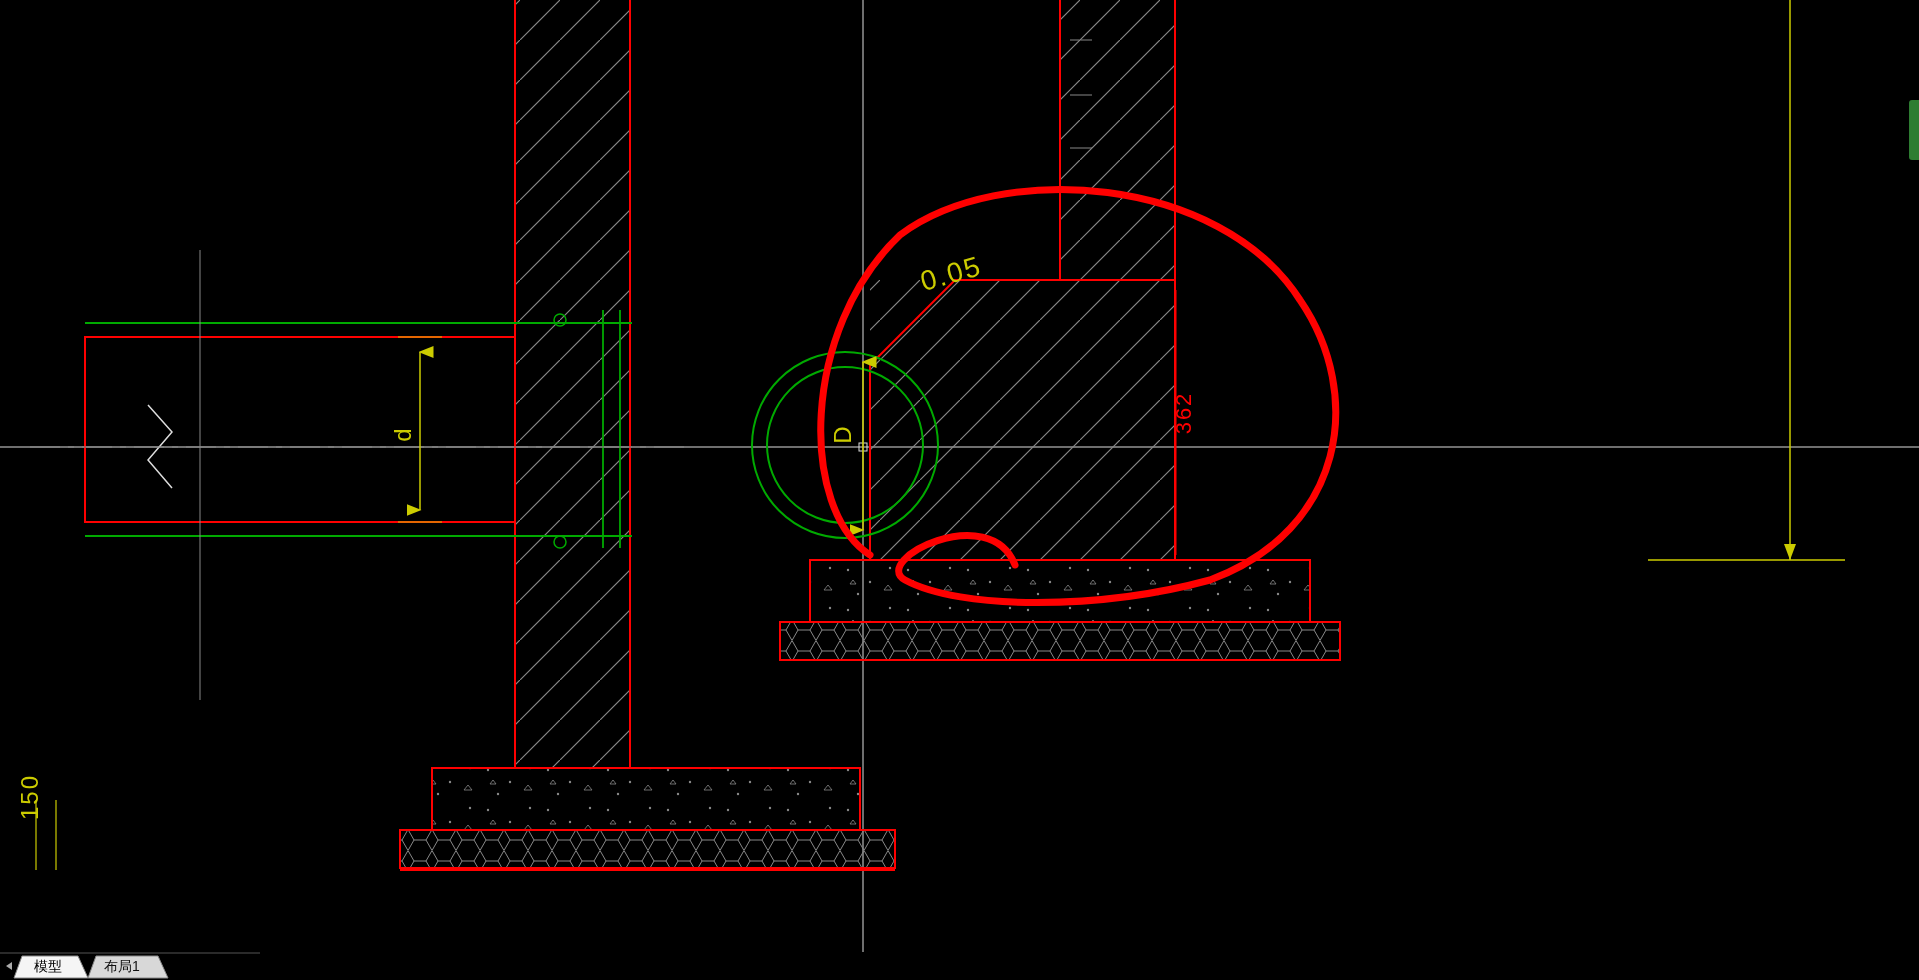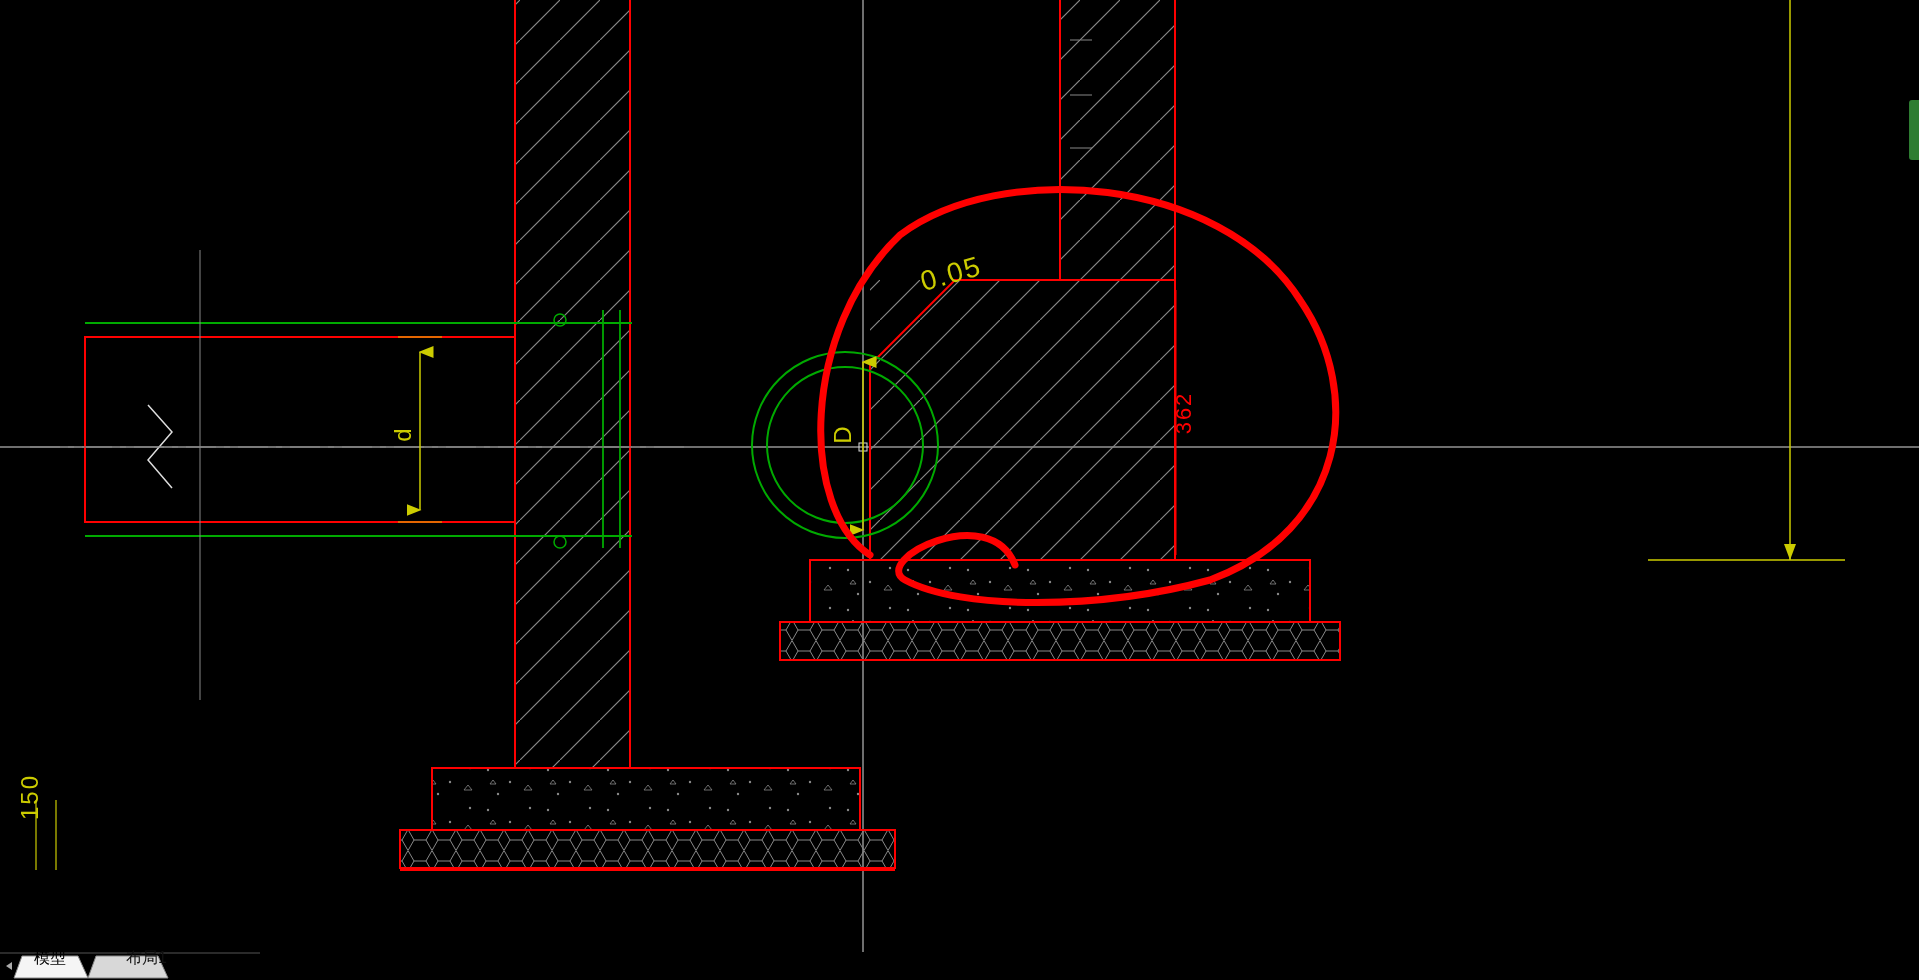--- a/index.html
+++ b/index.html
@@ -49,25 +49,25 @@
   }
   .tabs svg.tabs-svg {
     position: absolute;
     left: 0;
     bottom: 0;
     width: 260px;
     height: 28px;
   }
   .tab-label {
     position: absolute;
-    bottom: 11px;
-    font-size: 16px;
+    bottom: 4px;
+    font-size: 14px;
     color: #000;
   }
-  .tab-label.inactive { color: #111; margin-left: 22px; }
+  .tab-label.inactive { color: #111; }
   .sidebar-indicator {
     position: absolute;
     right: 0;
     top: 100px;
     width: 10px;
     height: 60px;
     background: #2e7d32;
     border-radius: 3px 0 0 3px;
   }
 </style>

